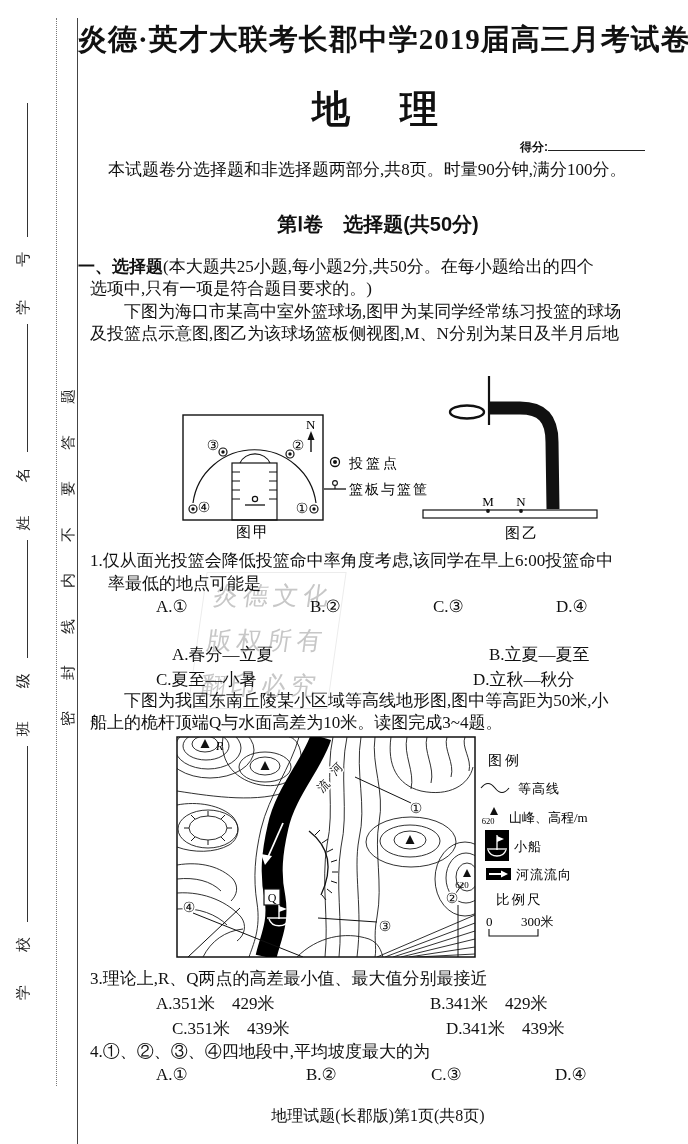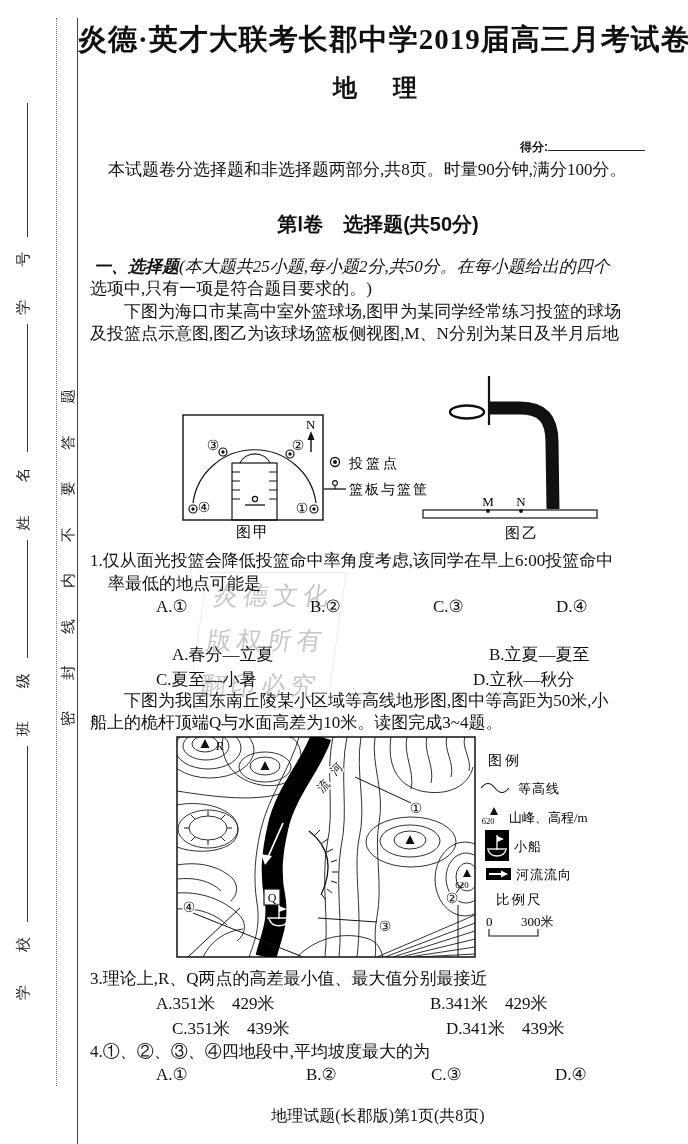--- a/index.html
+++ b/index.html
@@ -19,21 +19,21 @@
                      vertical-align:baseline;margin:0 6px;}
   .fields-col .fld{letter-spacing:9px;}
   .seal-col{left:59px;top:726px;width:380px;font-size:15px;letter-spacing:31px;color:#222;}
   
   .watermark{left:197px;top:572px;width:138px;color:#c7c7c7;font-size:25px;
              letter-spacing:5px;text-align:center;line-height:45px;
              transform:skewX(-8deg);border:1px solid #ececec;z-index:0;
              font-family:"Liberation Serif",serif;}
   .score-blank{display:inline-block;width:97px;border-bottom:1.3px solid #222;height:16px;}
   .title-main{top:20px;font-size:29px;font-weight:bold;letter-spacing:1px;white-space:nowrap;}
-  .title-sub{top:72px;font-size:24px;font-weight:bold;letter-spacing:6px;}
+  .title-sub{top:84px;font-size:38px;font-weight:bold;letter-spacing:6px;}
   .section-title{top:211px;font-size:20px;}
   .footer{top:1106px;font-size:16px;}
   svg text{font-family:"Liberation Serif",serif;}
   .z1{z-index:1;}
 </style>
 </head>
 <body>
 
 <div class="page">
 
@@ -54,21 +54,21 @@
   <div class="abs rot seal-col">密封线内不要答题</div>
 
   <div class="abs center title-main z1">炎德·英才大联考长郡中学2019届高三月考试卷(三)</div>
   <div class="abs center title-sub z1">地　理</div>
   <div class="abs z1" style="left:520px;top:134px;font-size:12px;">
     <span class="hei">得分:</span><span class="score-blank"></span>
   </div>
   <div class="abs body-line z1" style="left:108px;top:159px;">本试题卷分选择题和非选择题两部分,共8页。时量90分钟,满分100分。</div>
   <div class="abs center section-title hei z1">第Ⅰ卷　选择题(共50分)</div>
 
-  <div class="abs body-line z1" style="left:94px;top:256px;font-style:italic;">
+  <div class="abs body-line z1" style="left:78px;top:256px;">
     <span class="hei" style="font-size:17px;">一、选择题</span><span>(本大题共25小题,每小题2分,共50分。在每小题给出的四个</span>
   </div>
   <div class="abs body-line z1" style="left:90px;top:278px;">选项中,只有一项是符合题目要求的。)</div>
 
   <div class="abs body-line z1" style="left:124px;top:301px;">下图为海口市某高中室外篮球场,图甲为某同学经常练习投篮的球场</div>
   <div class="abs body-line z1" style="left:90px;top:323px;">及投篮点示意图,图乙为该球场篮板侧视图,M、N分别为某日及半月后地</div>
 
   <svg class="abs z1" style="left:170px;top:368px;" width="290" height="178" viewBox="0 0 290 178">
     <rect x="13" y="47" width="140" height="105" fill="none" stroke="#111" stroke-width="1.4"></rect>
     <text x="136" y="61" font-size="13">N</text>

